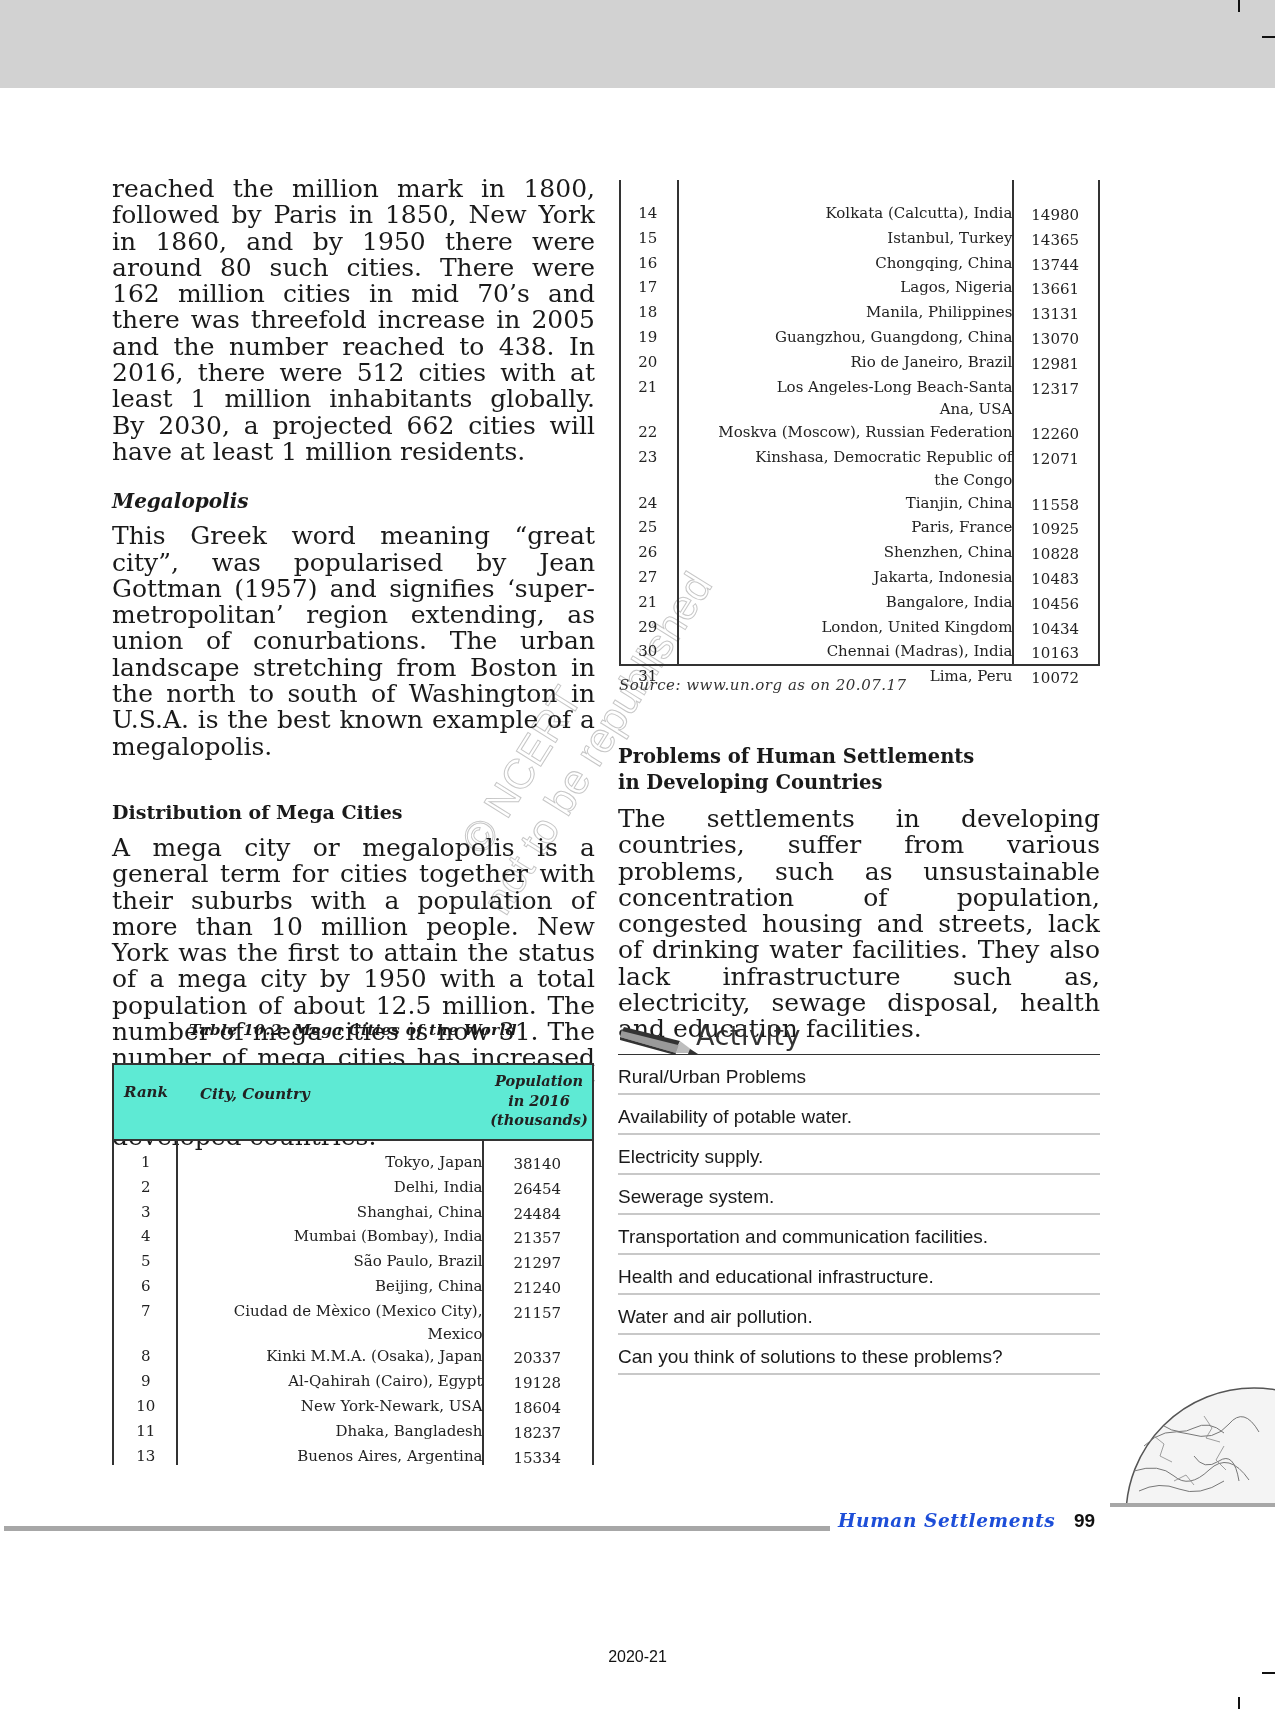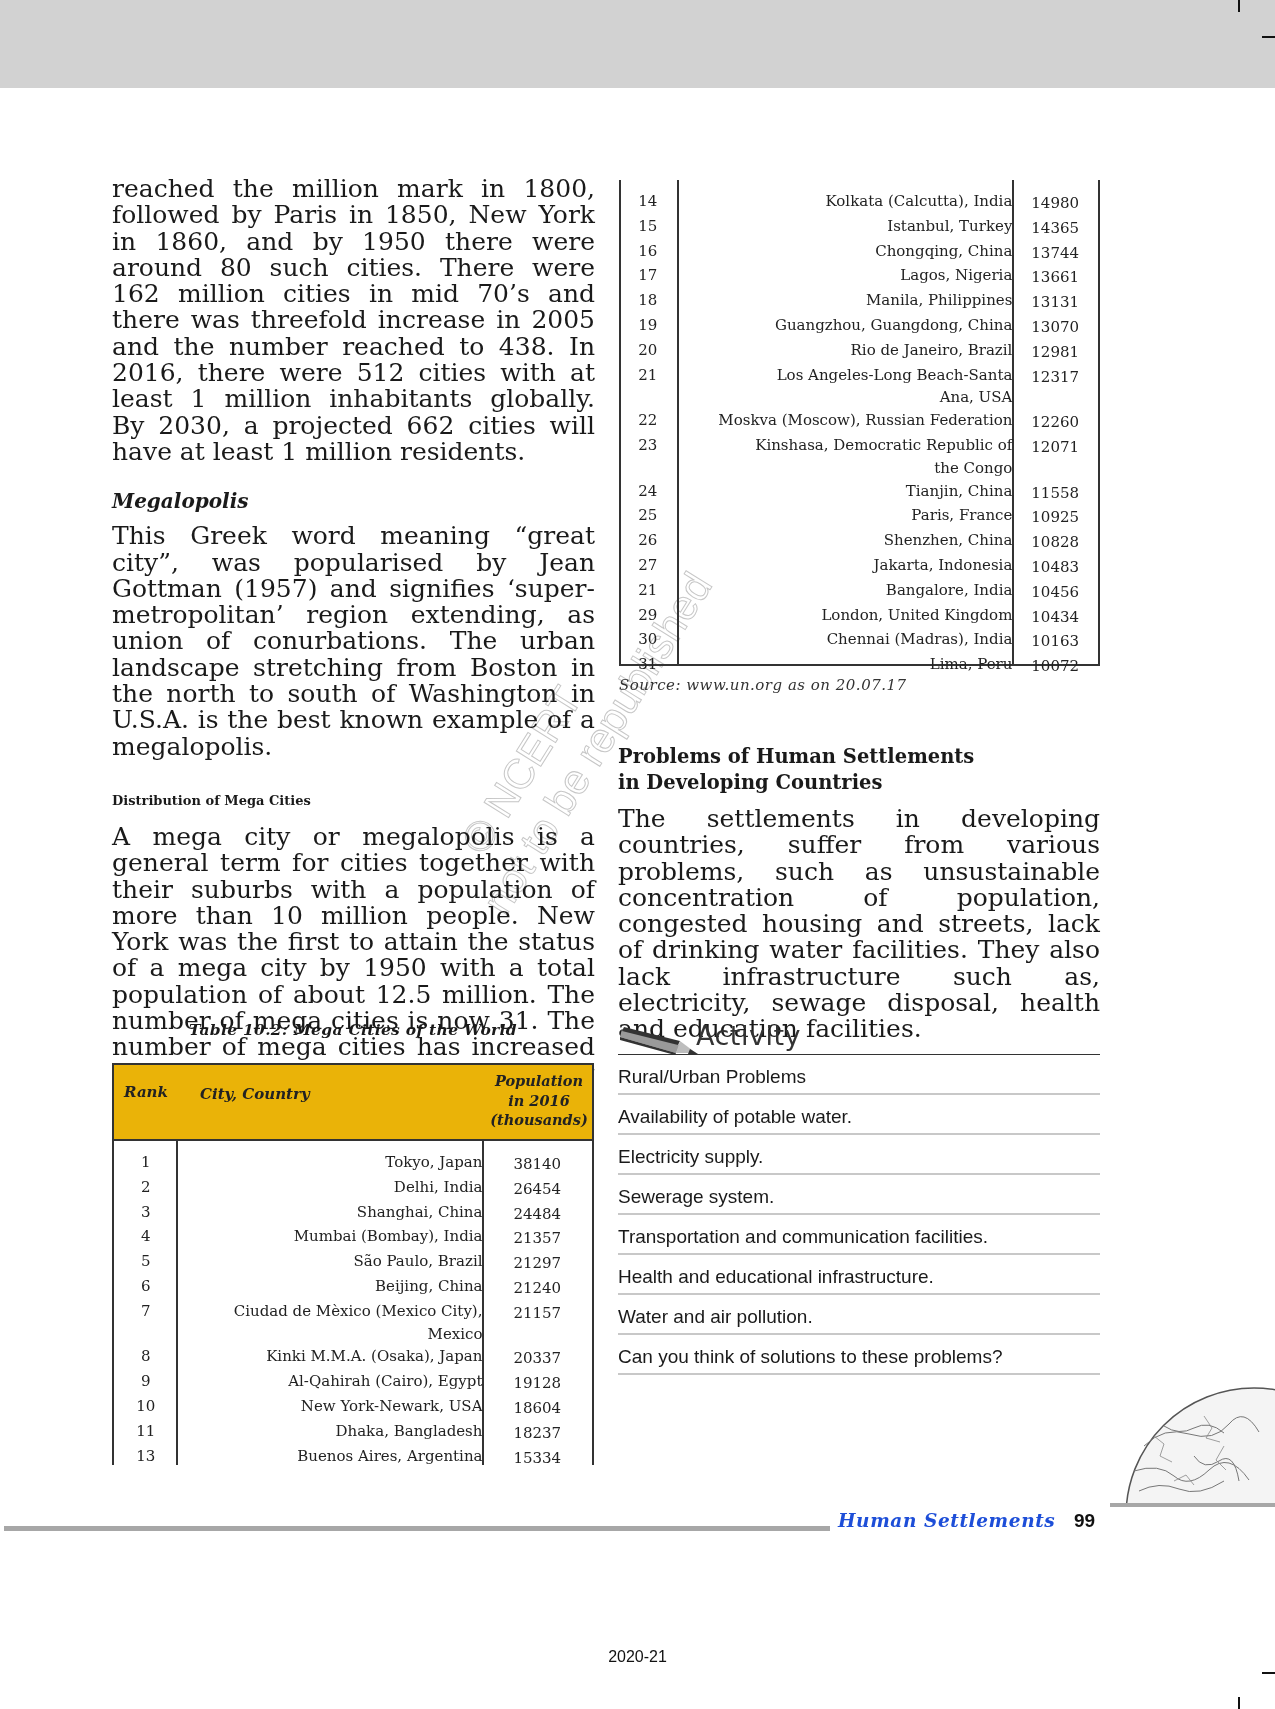--- a/index.html
+++ b/index.html
@@ -7,36 +7,36 @@
   body { position: relative; font-family: "DejaVu Serif", "Liberation Serif", serif; color: #1a1a1a; }
 
   .topband { position: absolute; left: 0; top: 0; width: 1275px; height: 88px; background: #d2d2d2; }
   .crop { position: absolute; background: #111; }
 
   .col { position: absolute; }
   .col-left { left: 112px; top: 176px; width: 483px; }
 
   .para { font-size: 25px; line-height: 26.3px; text-align: justify; text-align-last: left; }
   .h-italic { font-size: 20px; font-weight: bold; font-style: italic; margin-top: 24px; margin-bottom: 10px; }
-  .h-bold { font-size: 13px; font-weight: bold; margin-top: 28px; margin-bottom: 10px; line-height: 26px; }
+  .h-bold { font-size: 19px; font-weight: bold; margin-top: 39px; margin-bottom: 10px; line-height: 26px; }
   .tbl-font { font-size: 15px; line-height: 22.8px; color: #222; }
 
   .rt { position: absolute; left: 619px; top: 180px; width: 481px; height: 486px;
         border-left: 2px solid #333; border-right: 2px solid #333; border-bottom: 2px solid #333; }
   .rt .vline { position: absolute; top: 0; bottom: 0; width: 2px; background: #333; }
-  .rows { position: absolute; left: 0; top: 10px; width: 100%; }
+  .rows { position: absolute; left: 0; top: 22px; width: 100%; }
   .row { display: flex; }
   .c-rank { width: 58px; text-align: center; padding-right: 4px; }
   .c-city { width: 335px; padding-left: 10px; text-align: right; }
   .c-pop { width: 86px; text-align: center; padding-top: 2px; }
 
   .lt { position: absolute; left: 112px; top: 1063px; width: 482px; height: 402px;
         border-left: 2px solid #333; border-right: 2px solid #333; border-top: 2px solid #333; }
   .lt .vline { position: absolute; top: 0; bottom: 0; width: 2px; background: #333; }
-  .lt-head { position: absolute; left: 0; top: 0; width: 100%; height: 76px; background: #eab308;
+  .lt-head { position: absolute; left: 0; top: 0; width: 100%; height: 76px; background: #5eead4;
              border-bottom: 2px solid #333; font-weight: bold; font-style: italic; font-size: 15px; }
   .lt-head .h-rank { position: absolute; left: 0; width: 64px; top: 16px; text-align: center; }
   .lt-head .h-city { position: absolute; left: 86px; top: 18px; }
   .lt-head .h-pop { position: absolute; left: 370px; width: 110px; top: 6px; text-align: center; line-height: 19.5px; font-size: 14.5px; }
   .lt .rows { top: 86px; }
   .lt .c-rank { width: 64px; padding-right: 0; }
   .lt .c-city { width: 306px; padding-left: 22px; }
   .lt .c-pop { width: 110px; }
 
   .table-caption { position: absolute; left: 112px; top: 1020px; width: 482px; text-align: center;

